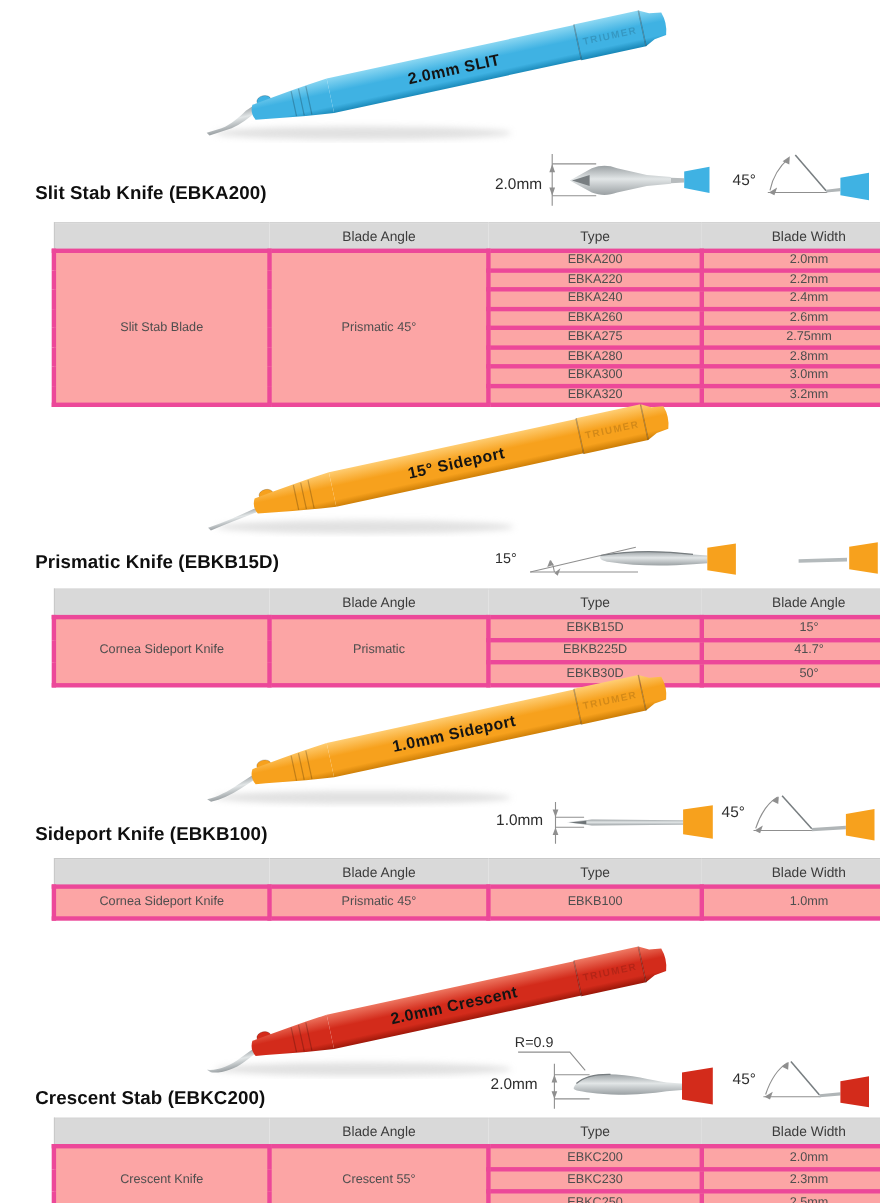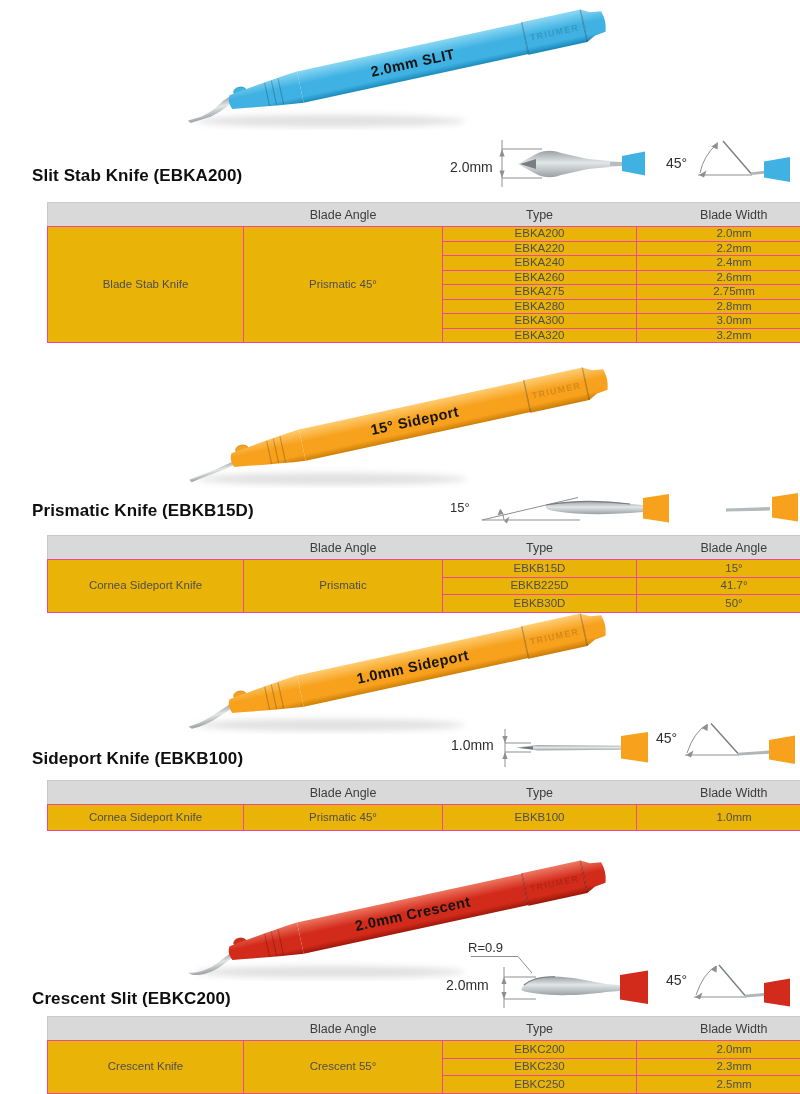--- a/index.html
+++ b/index.html
@@ -3,22 +3,22 @@
 <meta charset="utf-8">
 <style>
   html,body{margin:0;padding:0;background:#fff;}
   #page{position:relative;width:800px;height:1094px;background:#ffffff;overflow:hidden;
         font-family:"Liberation Sans","DejaVu Sans",sans-serif;}
   .sec-title{position:absolute;left:8px;font-size:17px;font-weight:700;color:#0f0f0f;letter-spacing:.1px;margin-left:24px;}
   .knife,.diagram{position:absolute;}
   .table-wrap{position:absolute;left:8px;width:784px;padding-left:39px;}
   table.spec{border-collapse:collapse;width:100%;table-layout:fixed;border:1px solid #c9c9c9;}
   table.spec th{background:#d9d9d9;font-weight:400;font-size:12.5px;color:#3c3c3c;height:23px;padding:0;}
-  table.spec td{border:1px solid #ec4899;font-size:11.5px;color:#4e4e4e;text-align:center;
-                vertical-align:middle;padding:0;background:#eab308;line-height:1.1;}
+  table.spec td{border:4px solid #ec4899;font-size:11.5px;color:#4e4e4e;text-align:center;
+                vertical-align:middle;padding:0;background:#fca5a5;line-height:1.1;}
   col.c1{width:196px;} col.c2{width:199px;} col.c3{width:194px;} col.c4{width:195px;}
   .t1 td{height:13.5px;} .t2 td{height:16.5px;} .t3 td{height:25px;} .t4 td{height:16.5px;}
   .knife-label{font-size:14.5px;font-weight:700;fill:#141414;letter-spacing:.4px;}
   .emboss{font-size:9px;font-weight:700;fill:rgba(0,0,0,.15);letter-spacing:1.3px;}
   .dim-text{font-size:14px;fill:#2e2e2e;}
   .dim-text-sm{font-size:13px;fill:#2e2e2e;}
   .dim{stroke:#8f8f8f;stroke-width:1;fill:none;}
   .dim-fill{fill:#8f8f8f;stroke:none;}
   .blade-line{stroke:#787e81;stroke-width:1.4;fill:none;}
   .edge{stroke:#767c7f;stroke-width:1.1;fill:none;}
@@ -111,21 +111,21 @@
       <thead>
             <tr>
         <th></th>
         <th>Blade Angle</th>
         <th>Type</th>
         <th>Blade Width</th>
       </tr>
           </thead>
       <tbody>
         <tr>
-          <td rowspan="8">Blade Stab Knife</td>
+          <td rowspan="8">Slit Stab Blade</td>
           <td rowspan="8">Prismatic 45°</td>
           <td>EBKA200</td>
           <td>2.0mm</td>
         </tr>
         <tr>
               <td>EBKA220</td>
               <td>2.2mm</td>
             </tr>
         <tr>
               <td>EBKA240</td>
@@ -349,21 +349,21 @@
       <rect x="118" y="-16" width="230" height="32" fill="url(#kg3)"></rect>
       <path d="M348,-16.6 L408,-16.6 L408,16.6 L348,16.6 Z" fill="url(#kg3)"></path>
       <path d="M408,-16.6 L417,-12 L428,-10.5 Q431.5,0 428,10.5 L417,12 L408,16.6 Z" fill="url(#kg3)"></path>
       <line class="joint" x1="348" y1="-16.6" x2="348" y2="16.6"></line>
       <line class="joint" x1="408" y1="-16.6" x2="408" y2="16.6"></line>
       <text class="emboss" x="378" y="3.5" text-anchor="middle">TRIUMER</text>
       <text class="knife-label" x="233" y="5" text-anchor="middle">2.0mm Crescent</text>
     </g>
   </svg>
 
-  <h2 class="sec-title" style="top:975px">Crescent Slit (EBKC200)</h2>
+  <h2 class="sec-title" style="top:975px">Crescent Stab (EBKC200)</h2>
 
   <svg class="diagram" style="left:438px;top:933px" width="362" height="78" viewBox="0 0 362 78">
     <text class="dim-text-sm" x="30" y="19">R=0.9</text>
     <path class="dim" d="M33,23.5 L80,23.5 L94,40"></path>
     <text class="dim-text" x="8" y="57">2.0mm</text>
     <g>
       <line class="dim" x1="66" y1="34" x2="66" y2="75"></line>
       <line class="dim" x1="66" y1="44" x2="98" y2="44"></line>
       <line class="dim" x1="66" y1="66" x2="98" y2="66"></line>
       <polygon class="dim-fill" points="66,44 63.4,51 68.6,51"></polygon>

